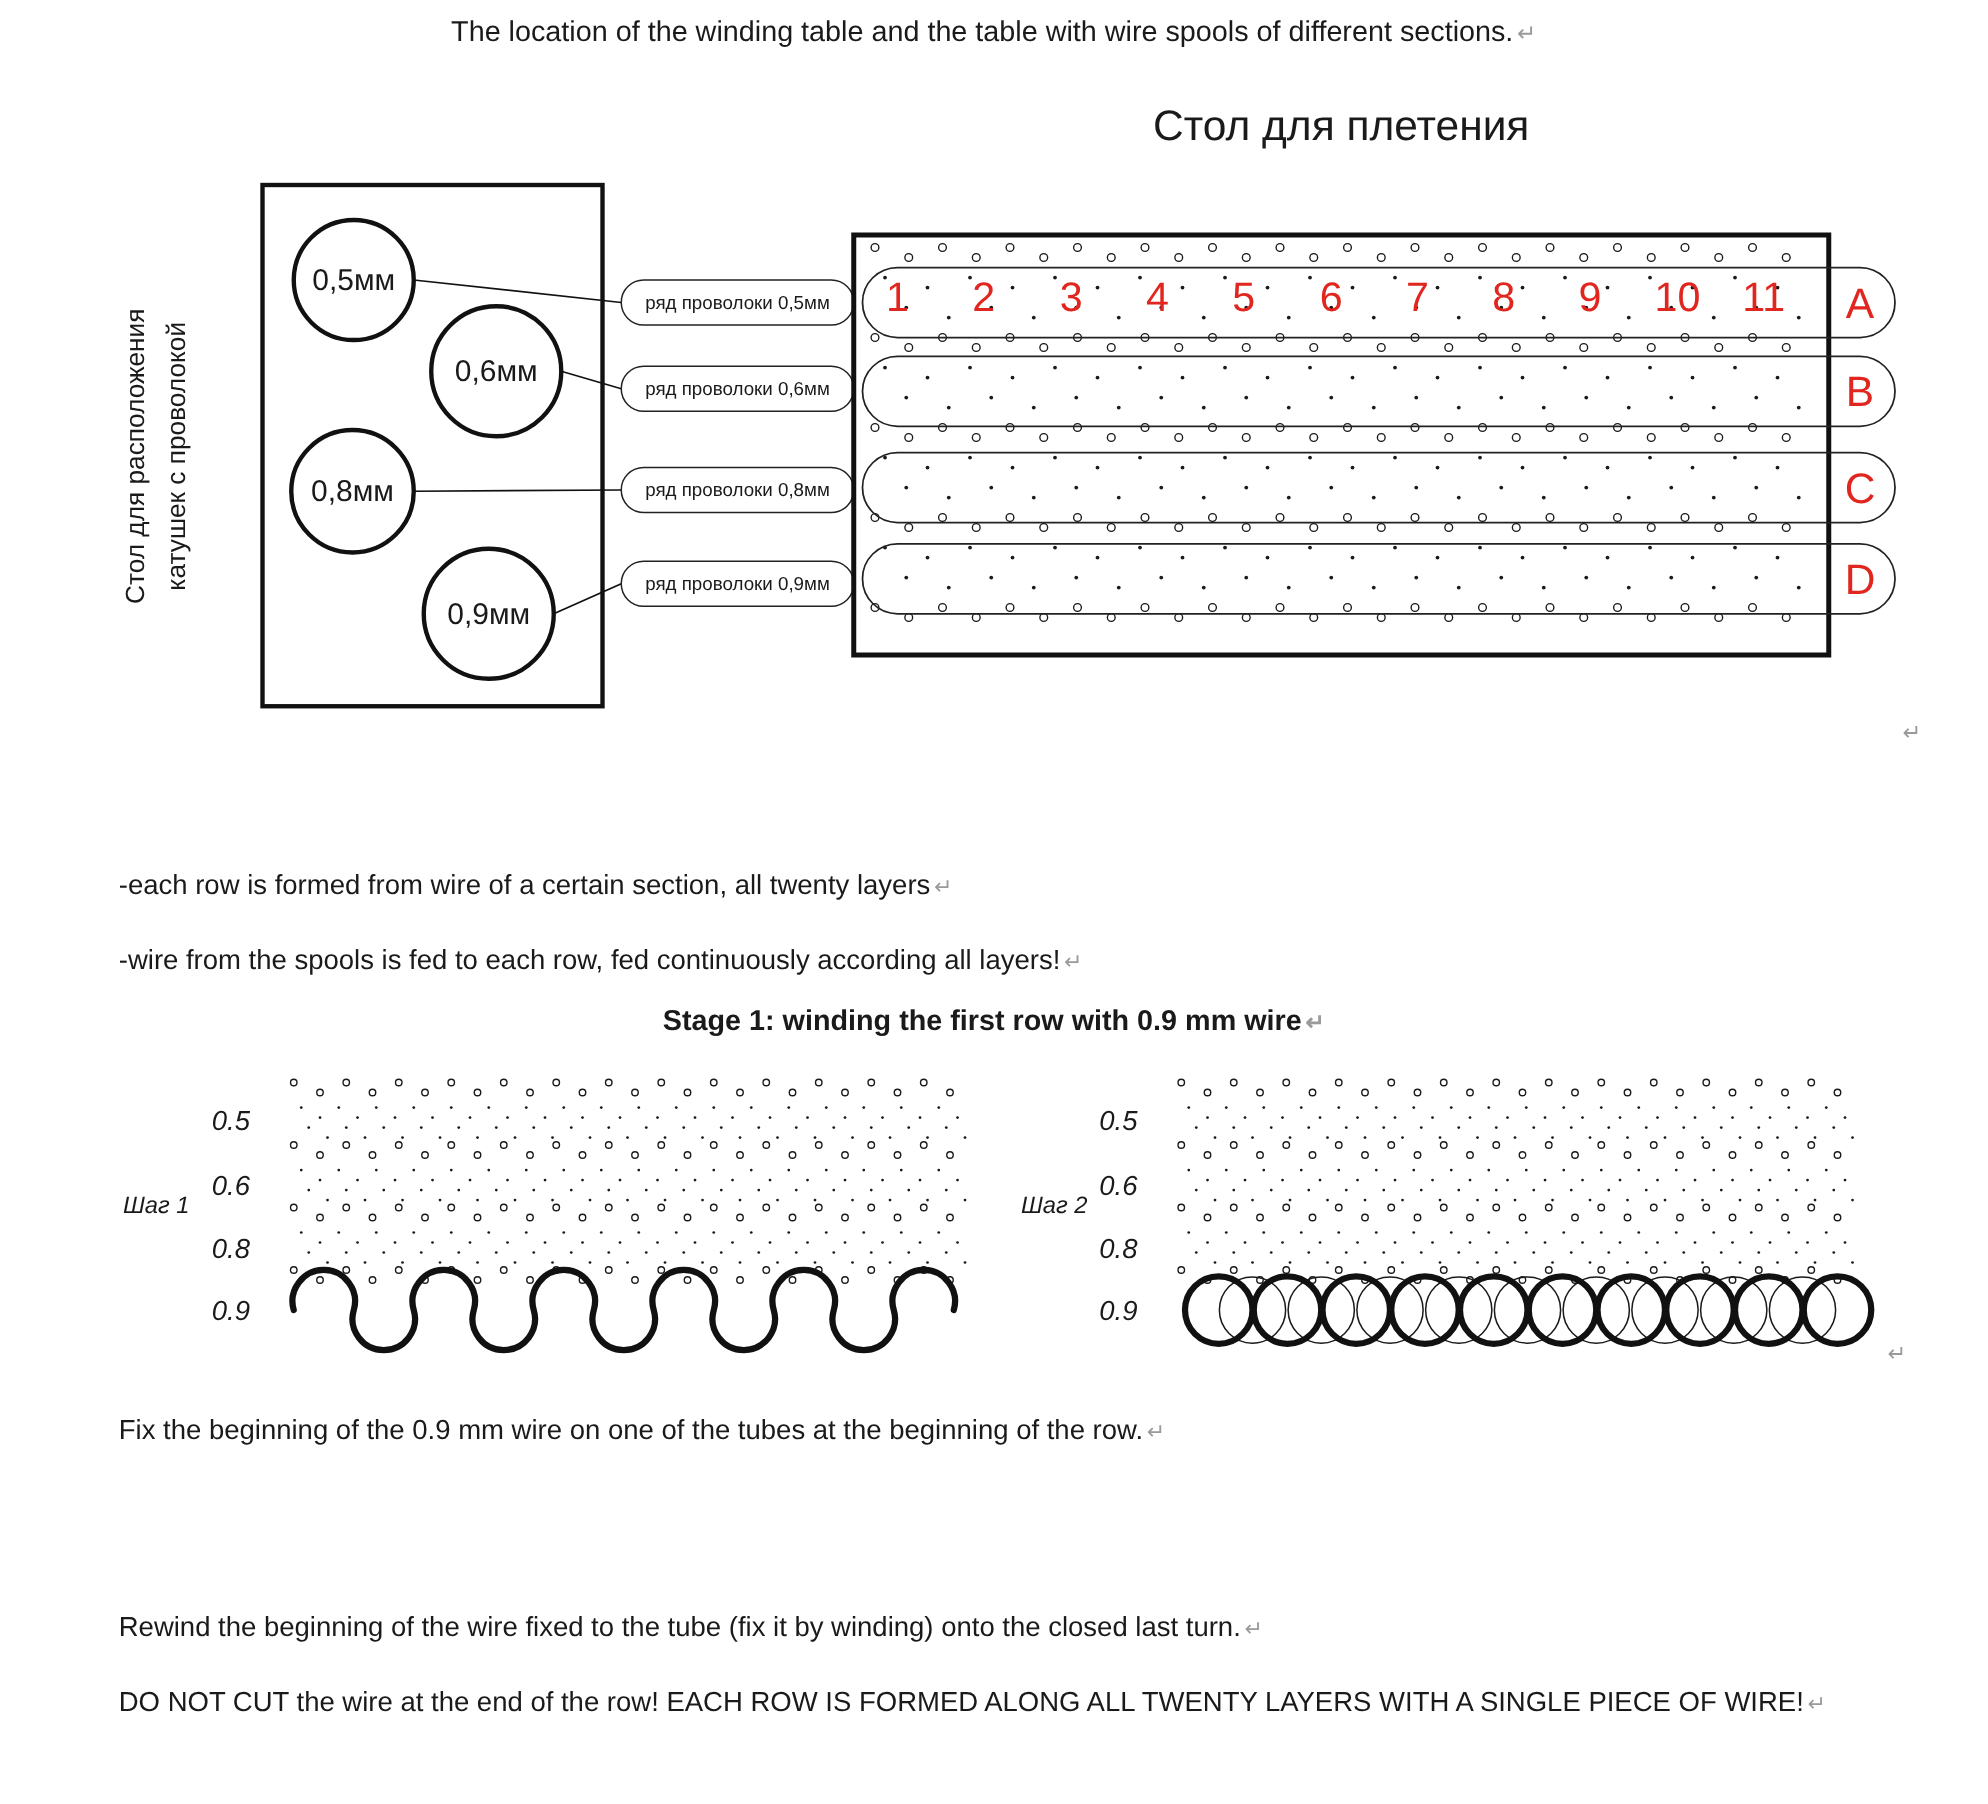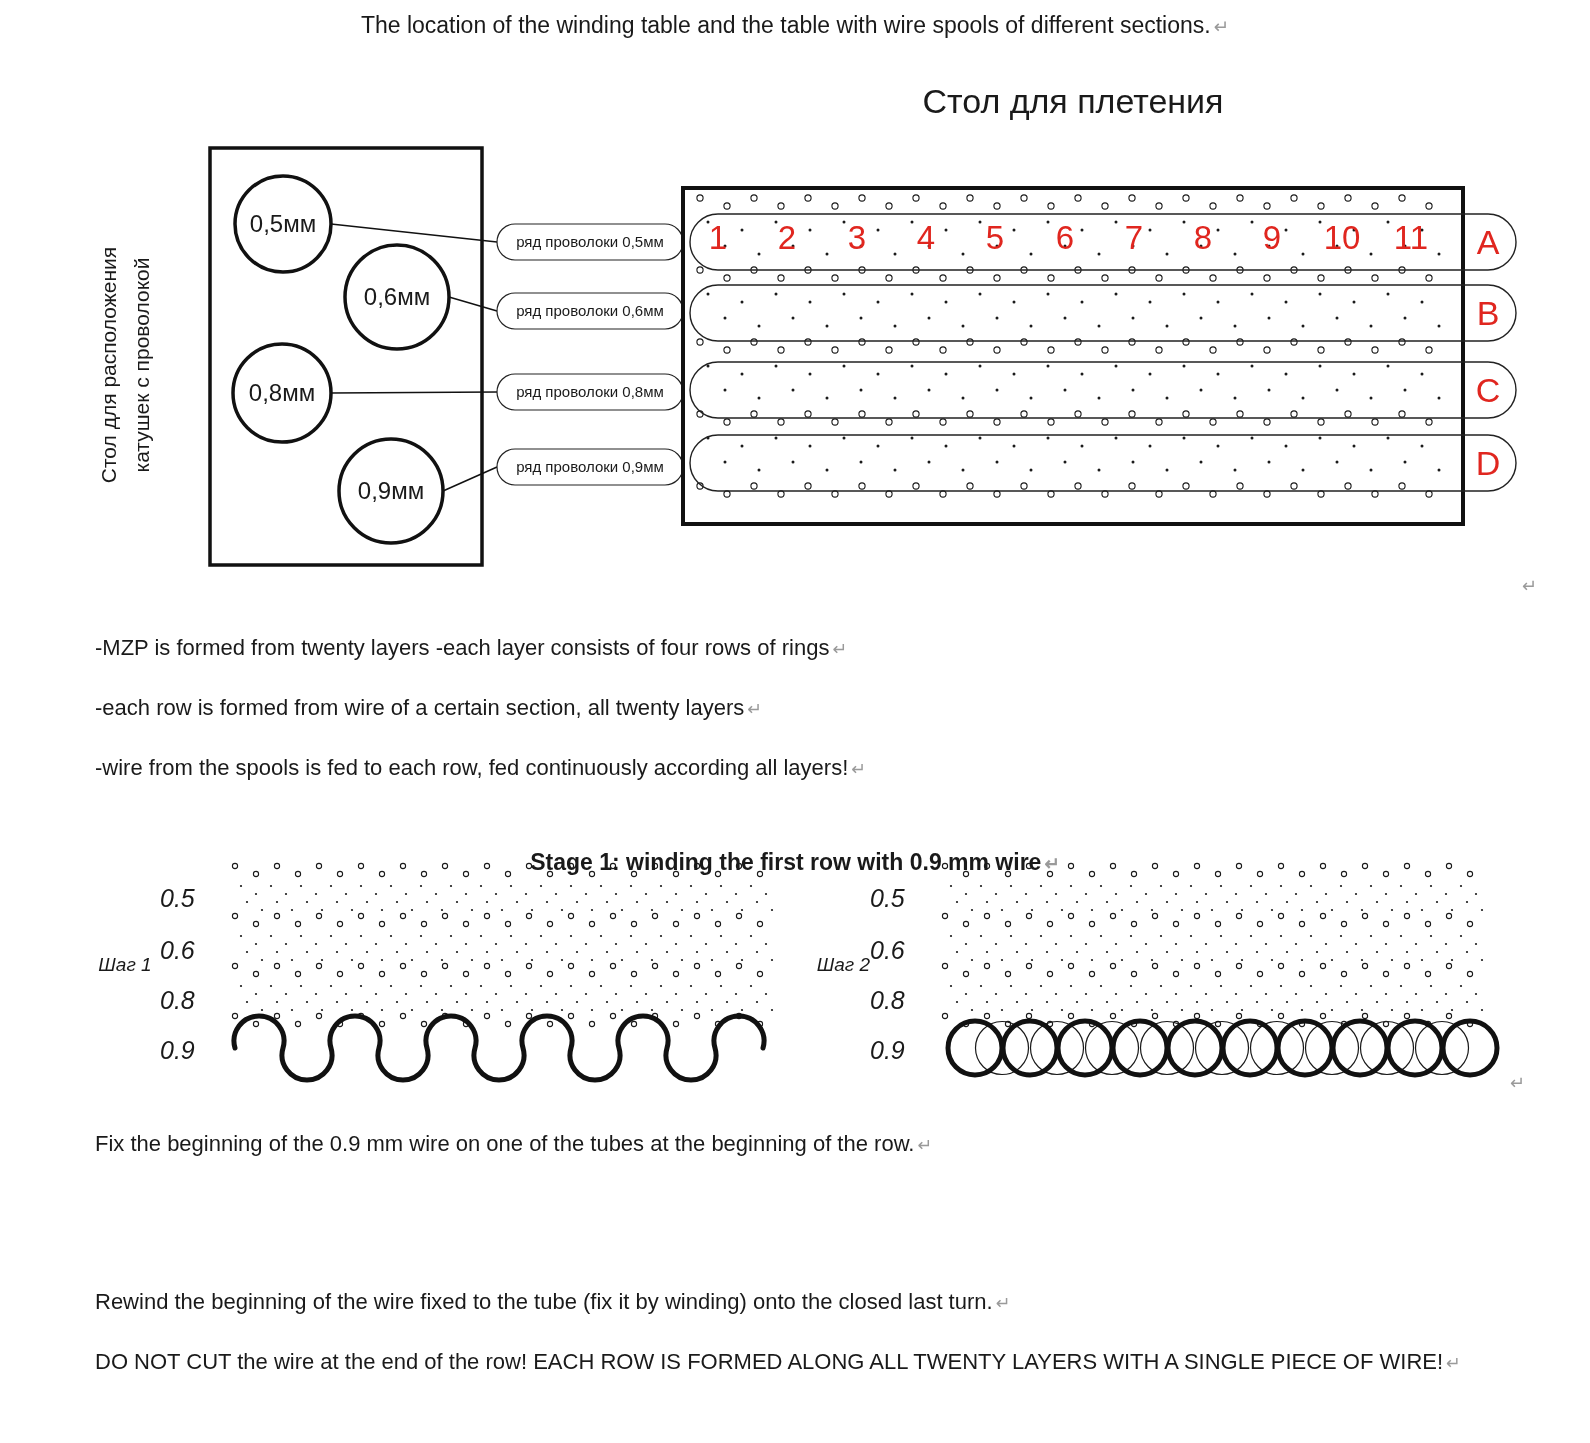--- a/index.html
+++ b/index.html
@@ -25,24 +25,24 @@
     text-align: center; font-size: 34px;
   }
   .vertical-label {
     left: -38px; top: 330px; width: 330px; height: 70px;
     transform: rotate(-90deg);
     text-align: center; font-size: 21px; line-height: 33px;
   }
   .para { left: 95px; font-size: 22px; line-height: 40px; }
   .stage-heading {
     top: 803px; left: 0; width: 1590px;
-    text-align: center; font-size: 23px; font-weight: bold; margin-top: 46px;
+    text-align: center; font-size: 23px; font-weight: bold;
   }
   .step-label { font-style: italic; font-size: 19px; }
-  .size-label { font-style: italic; font-size: 25px; }
+  .size-label { font-style: italic; font-size: 22px; text-align: right; }
   svg text { font-family: "Liberation Sans", sans-serif; fill: #1a1a1a; }
   .spool-text { font-size: 24px; }
   .pill-text { font-size: 15px; }
   .col-num { font-size: 33px; fill: var(--accent-red, #e0261f); }
   .row-letter { font-size: 34px; fill: var(--accent-red, #e0261f); }
 </style>
 </head>
 <body>
 
 <div class="page">
@@ -426,23 +426,20 @@
     <text class="col-num" x="1411" y="119" text-anchor="middle">11</text>
 
     <text class="row-letter" x="1488" y="124" text-anchor="middle">A</text>
     <text class="row-letter" x="1488" y="195" text-anchor="middle">B</text>
     <text class="row-letter" x="1488" y="272" text-anchor="middle">C</text>
     <text class="row-letter" x="1488" y="345" text-anchor="middle">D</text>
   </svg>
 
   <div class="abs standalone-ret" style="left:1522px; top:575px;">↵</div>
 
-  <div class="abs para" style="top:628px;">
-    <span>-MZP is formed from twenty layers -each layer consists of four rows of rings</span><span class="ret">↵</span>
-  </div>
   <div class="abs para" style="top:688px;">
     <span>-each row is formed from wire of a certain section, all twenty layers</span><span class="ret">↵</span>
   </div>
   <div class="abs para" style="top:748px;">
     <span>-wire from the spools is fed to each row, fed continuously according all layers!</span><span class="ret">↵</span>
   </div>
 
   <div class="abs stage-heading">
     <span>Stage 1: winding the first row with 0.9 mm wire</span><span class="ret">↵</span>
   </div>

